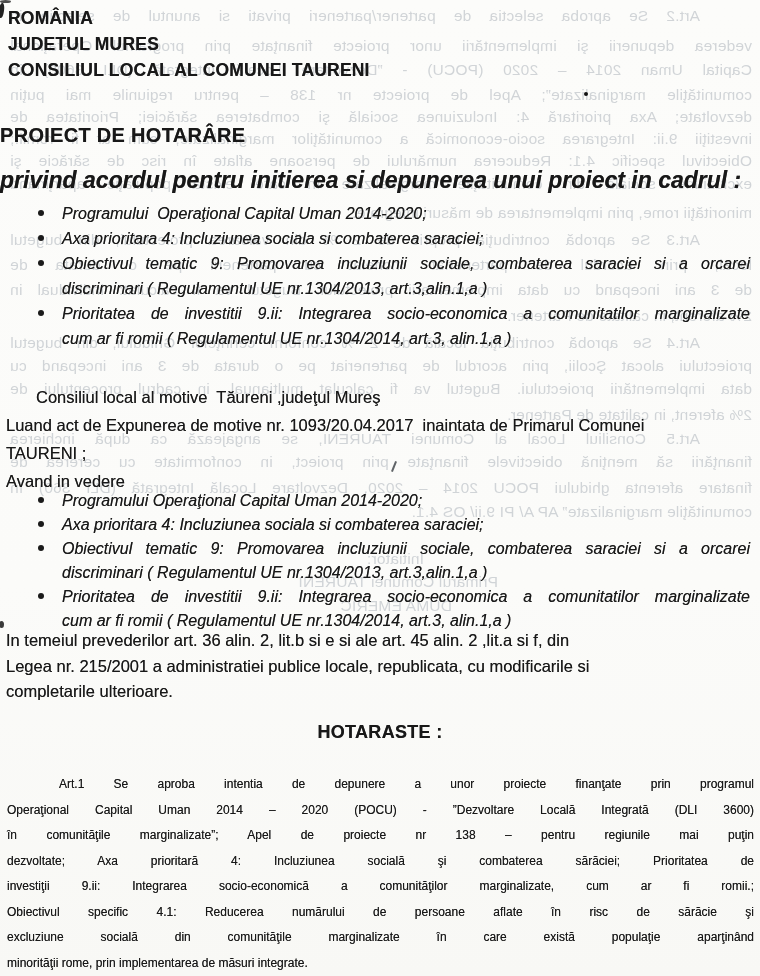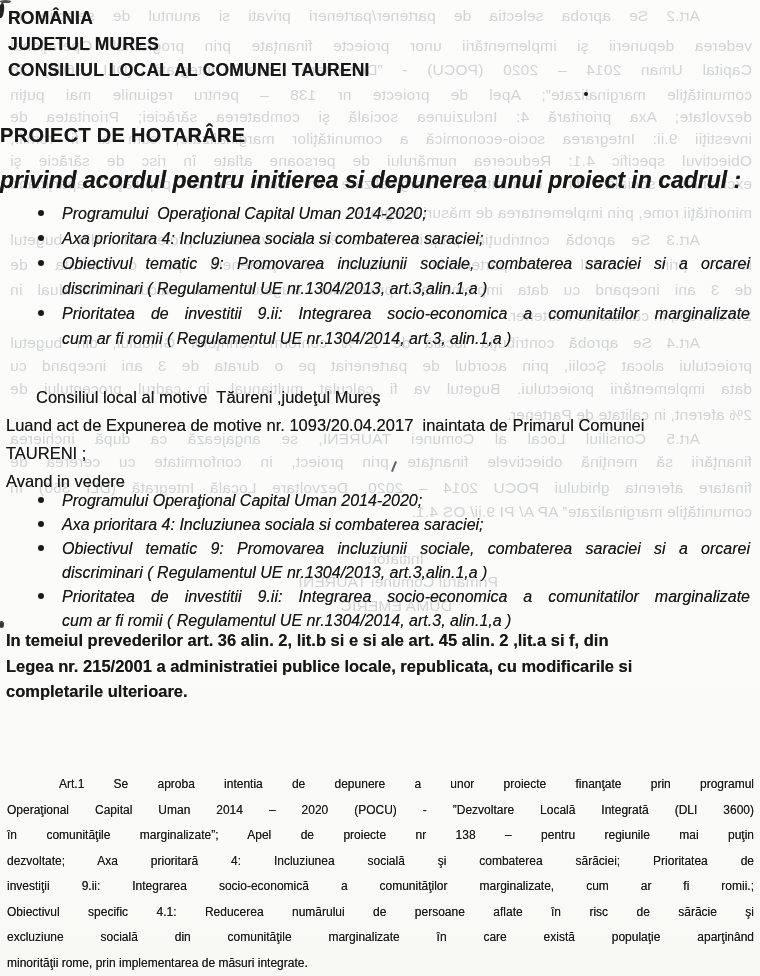--- a/index.html
+++ b/index.html
@@ -29,21 +29,21 @@
   .li{position:relative;padding-left:62px;padding-right:6px;font-style:italic;font-size:16px;}
   .list-1 .li{line-height:25px;}
   .list-2 .li{line-height:24px;}
   .dot{position:absolute;left:38px;top:9px;width:6px;height:6px;background:#1a1a1a;border-radius:50%;}
   .list-2 .dot{top:8px;}
   .li-line{display:block;}
   .li-line.jl{text-align:justify;text-align-last:justify;}
   .pre{white-space:pre-wrap;}
   .mid{left:6px;top:383px;width:750px;font-size:16.5px;line-height:28px;}
   .mid .ind{text-indent:30px;}
-  .legal{left:6px;top:628px;width:745px;font-size:16.5px;line-height:25.5px;font-weight:bold;}
+  .legal{left:6px;top:628px;width:745px;font-size:16.5px;line-height:25.5px;}
   .hot{left:0;right:0;top:722px;text-align:center;font-weight:bold;font-size:18px;letter-spacing:.3px;}
   .art1{left:7px;top:772px;width:747px;font-size:12px;line-height:25.5px;}
   .pline{text-align:justify;text-align-last:justify;}
   .pline.first{text-indent:52px;}
   .pline.last{text-align-last:left;}
   
   .artifact{position:absolute;background:#222;}
   .a-corner{left:-1px;top:3px;width:5px;height:15px;border-radius:45%;transform:rotate(7deg);}
   .a-corner2{left:0;top:0;width:11px;height:3px;border-radius:50%;opacity:.8;}
   .a-dot1{left:584px;top:92px;width:4px;height:4px;border-radius:50%;background:#121212;}
@@ -142,20 +142,21 @@
         <span class="li-line">cum ar fi romii ( Regulamentul UE nr.1304/2014, art.3, alin.1,a )</span>
       </div>
     </div>
 
     <div class="blk legal txt">
       <div>In temeiul prevederilor art. 36 alin. 2, lit.b si e si ale art. 45 alin. 2 ,lit.a si f, din</div>
       <div>Legea nr. 215/2001 a administratiei publice locale, republicata, cu modificarile si</div>
       <div>completarile ulterioare.</div>
     </div>
 
+    <div class="blk hot txt">HOTARASTE :</div>
 
     <div class="blk art1 txt">
       <div class="pline first">Art.1 Se aproba intentia de depunere a unor proiecte finanţate prin programul</div>
       <div class="pline">Operaţional Capital Uman 2014 – 2020 (POCU) - ”Dezvoltare Locală Integrată (DLI 3600)</div>
       <div class="pline">în comunităţile marginalizate”; Apel de proiecte nr 138 – pentru regiunile mai puţin</div>
       <div class="pline">dezvoltate; Axa prioritară 4: Incluziunea socială şi combaterea sărăciei; Prioritatea de</div>
       <div class="pline">investiţii 9.ii: Integrarea socio-economică a comunităţilor marginalizate, cum ar fi romii.;</div>
       <div class="pline">Obiectivul specific 4.1: Reducerea numărului de persoane aflate în risc de sărăcie şi</div>
       <div class="pline">excluziune socială din comunităţile marginalizate în care există populaţie aparţinând</div>
       <div class="pline last">minorităţii rome, prin implementarea de măsuri integrate.</div>

